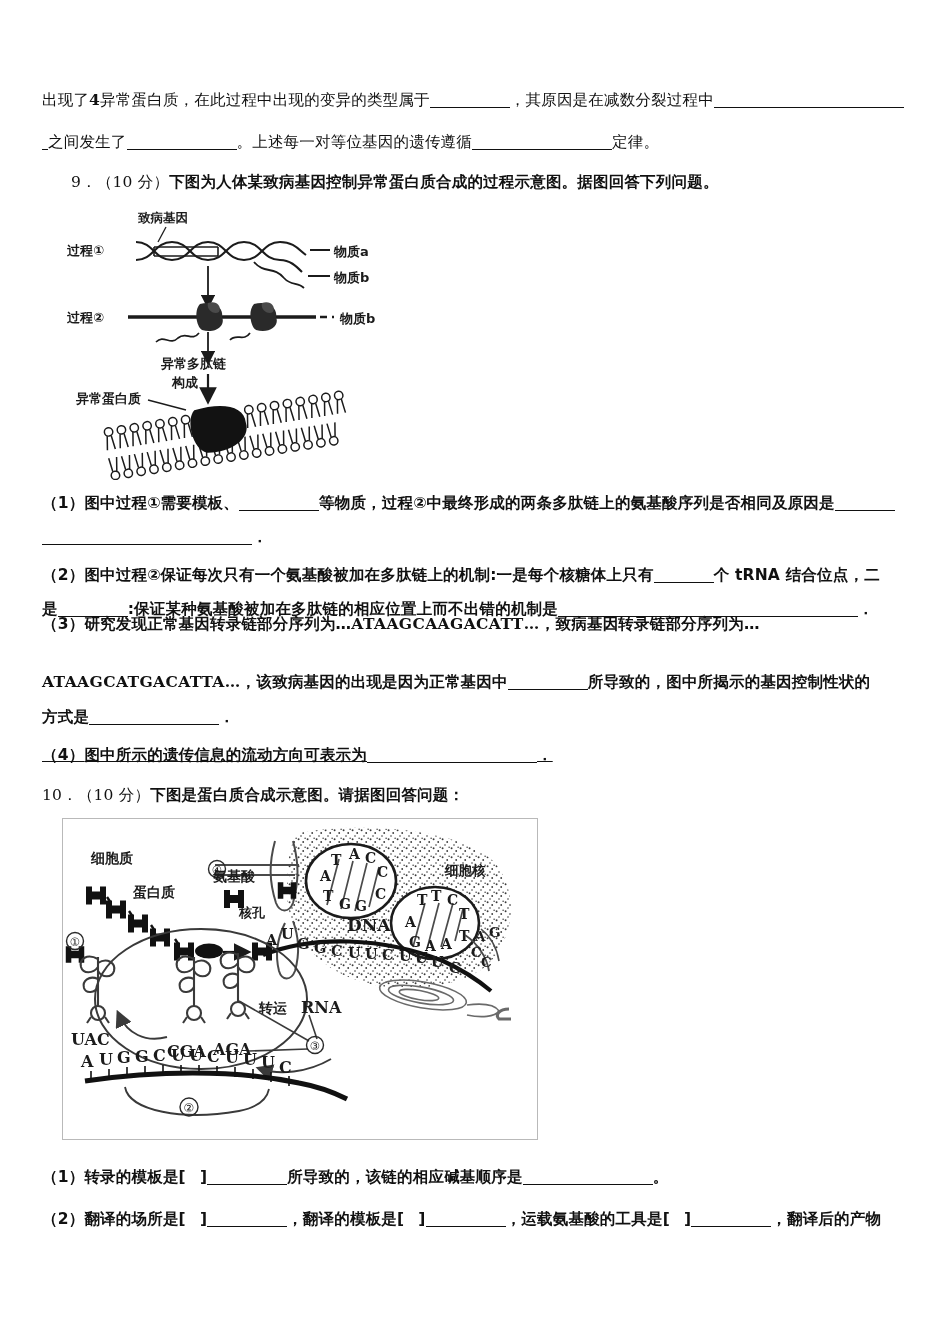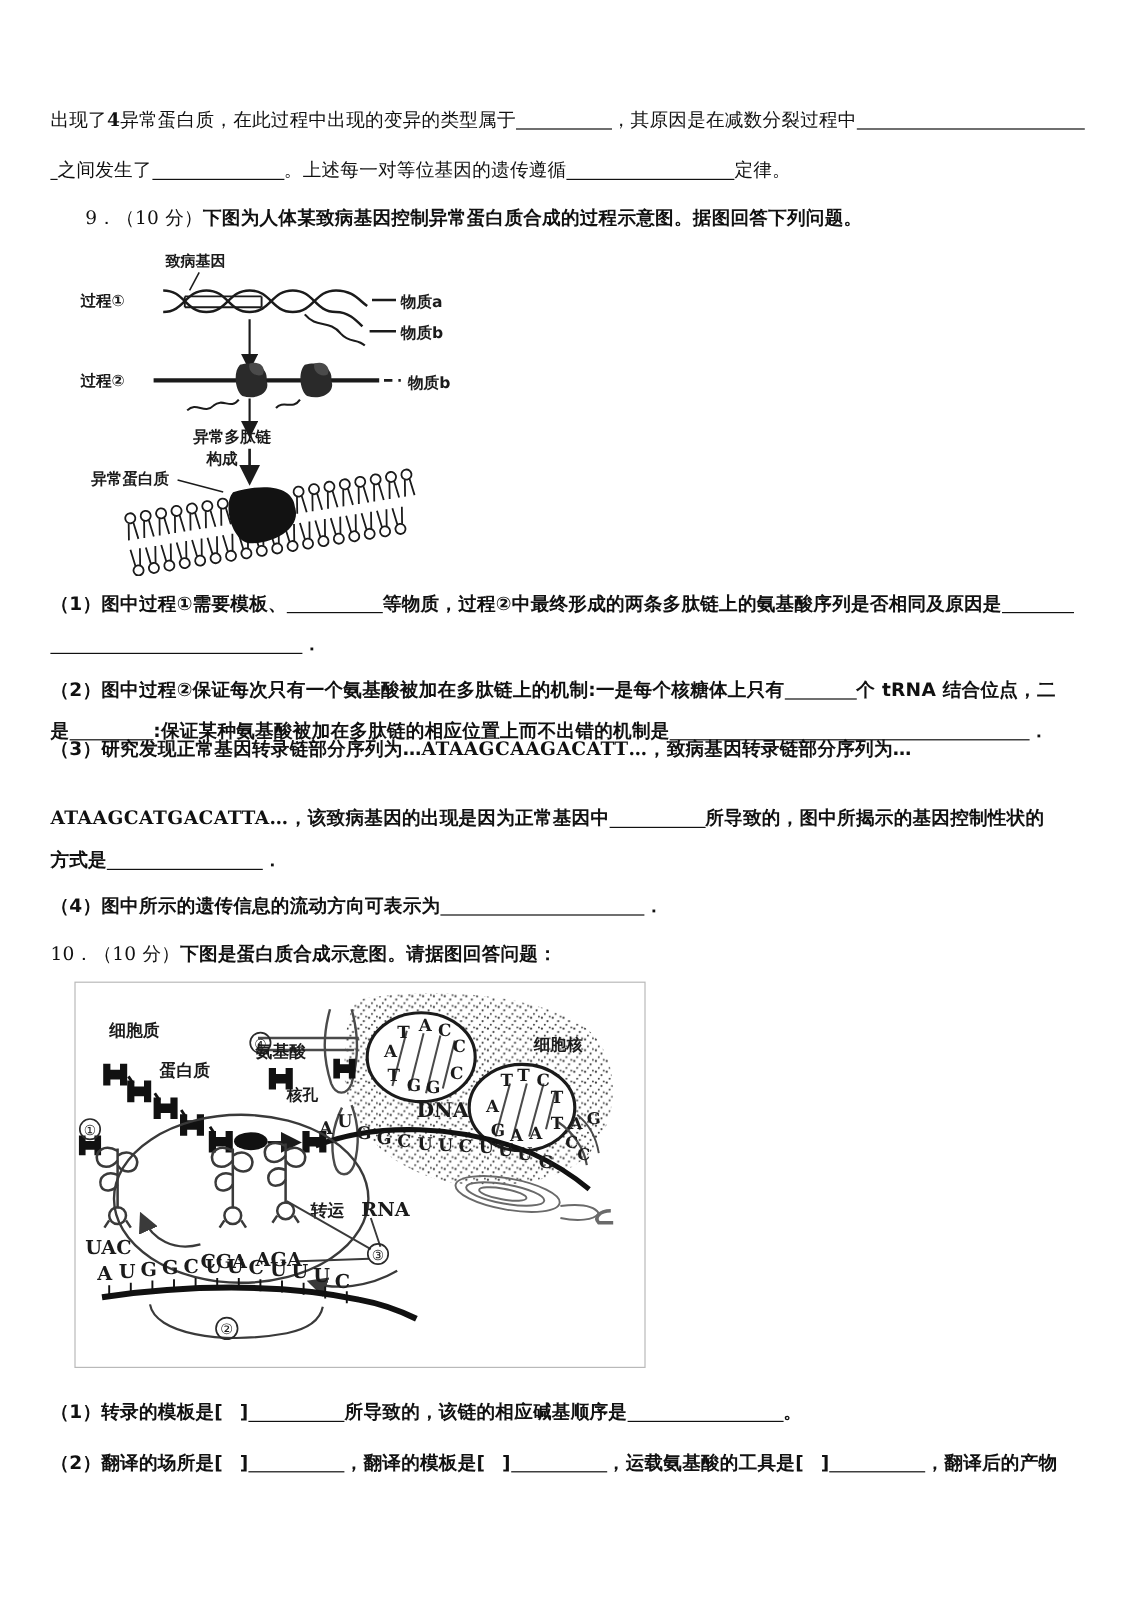--- a/index.html
+++ b/index.html
@@ -222,21 +222,21 @@
   <div class="qline bold" style="left:42px; top:616px;">
     <span>（3）</span><span>研究发现正常基因转录链部分序列为…</span><span class="serif bold" style="letter-spacing:0.4px">ATAAGCAAGACATT…，</span><span>致病基因转录链部分序列为…</span>
   </div>
   <div class="qline bold" style="left:42px; top:674px;">
     <span class="serif bold" style="letter-spacing:0.4px">ATAAGCATGACATTA…，</span><span>该致病基因的出现是因为正常基因中</span><span class="blank b80"></span><span>所导致的，图中所揭示的基因控制性状的</span>
   </div>
   <div class="qline bold" style="left:42px; top:710px;">
     <span>方式是</span><span class="blank b130"></span><span>．</span>
   </div>
 
-  <div class="qline bold" style="left:42px; top:748px;">
+  <div class="qline bold" style="left:42px; top:748px;text-decoration:underline;">
     <span>（4）</span><span>图中所示的遗传信息的流动方向可表示为</span><span class="blank b170"></span><span>．</span>
   </div>
 
   <div class="qline bold" style="left:42px; top:788px;">
     <span class="qnum" style="font-weight:400">10．</span><span class="qnum" style="font-weight:400">（10 分）</span><span>下图是蛋白质合成示意图。请据图回答问题：</span>
   </div>
 
   <div class="fig fig-border" style="left:62px; top:818px; width:476px; height:322px;">
     <svg width="474" height="320" viewBox="0 0 474 320">
       <defs>

